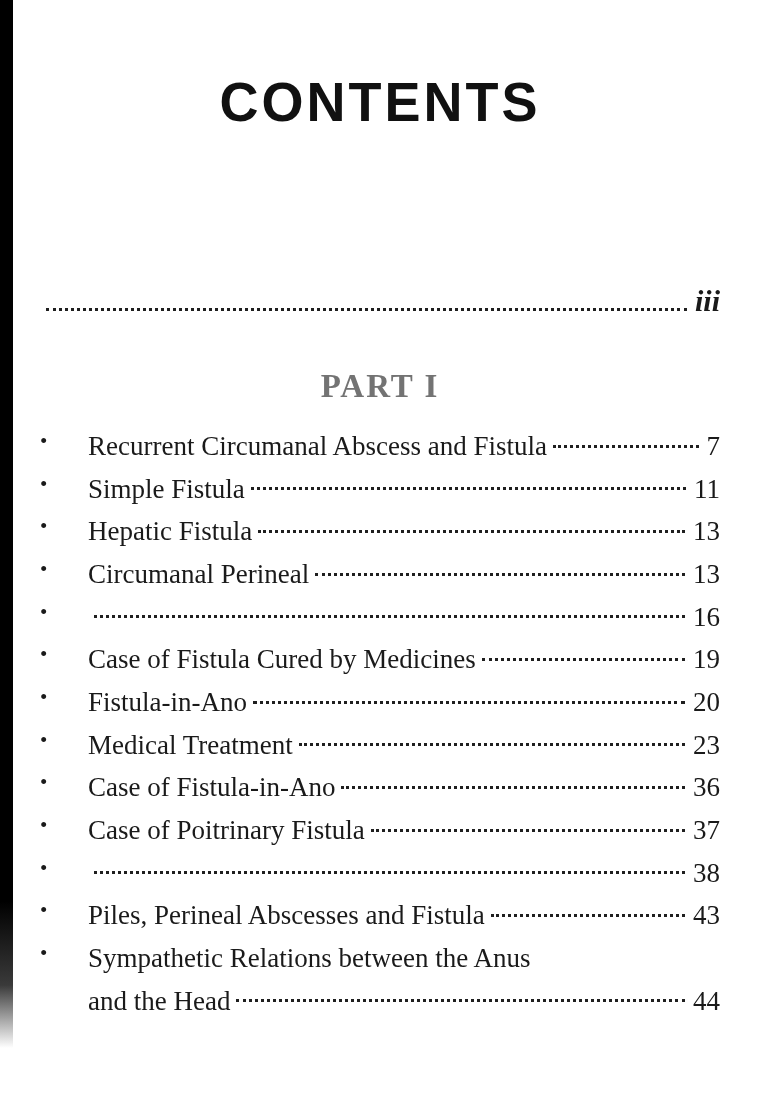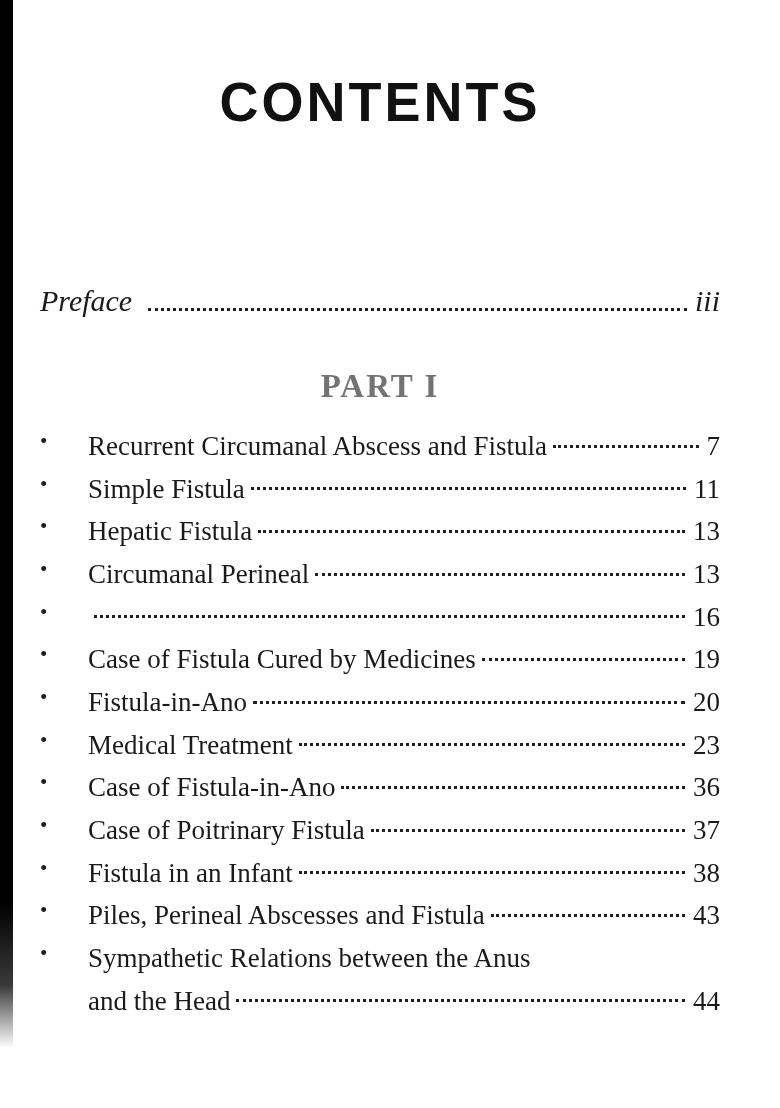--- a/index.html
+++ b/index.html
@@ -43,21 +43,21 @@
     font-size: 30px;
     font-style: italic;
   }
   .preface-label { padding-right: 10px; }
   .leader {
     flex: 1;
     min-width: 24px;
     border-bottom: 3px dotted #1f1f1f;
     margin: 0 6px;
   }
-  .preface-page { padding-left: 2px; }
+  .preface-page { padding-left: 2px; font-weight: bold; }
   .part-heading {
     text-align: center;
     font-size: 33px;
     font-weight: bold;
     letter-spacing: 2px;
     margin: 50px 0 20px 0;
     color: #737373;
   }
   .entries { margin-top: 6px; }
   .toc-entry {
@@ -80,21 +80,20 @@
 </style>
 </head>
 <body>
 
 <div class="scan-edge"></div>
 
 <div class="page">
   <h1 class="title">CONTENTS</h1>
 
   <div class="preface-row">
-    <span class="preface-label">Preface</span>
     <span class="leader"></span>
     <span class="preface-page">iii</span>
   </div>
 
   <h2 class="part-heading">PART I</h2>
 
   <div class="entries" id="entries-list">
   <div class="toc-entry">
     <span class="bullet">•</span>
     <div class="entry-body">
@@ -211,21 +210,20 @@
         <span class="page-num">37</span>
       </div>
 
     </div>
   </div>
 
   <div class="toc-entry">
     <span class="bullet">•</span>
     <div class="entry-body">
       <div class="line">
-        <span class="entry-title">Fistula in an Infant</span>
         <span class="leader"></span>
         <span class="page-num">38</span>
       </div>
 
     </div>
   </div>
 
   <div class="toc-entry">
     <span class="bullet">•</span>
     <div class="entry-body">

